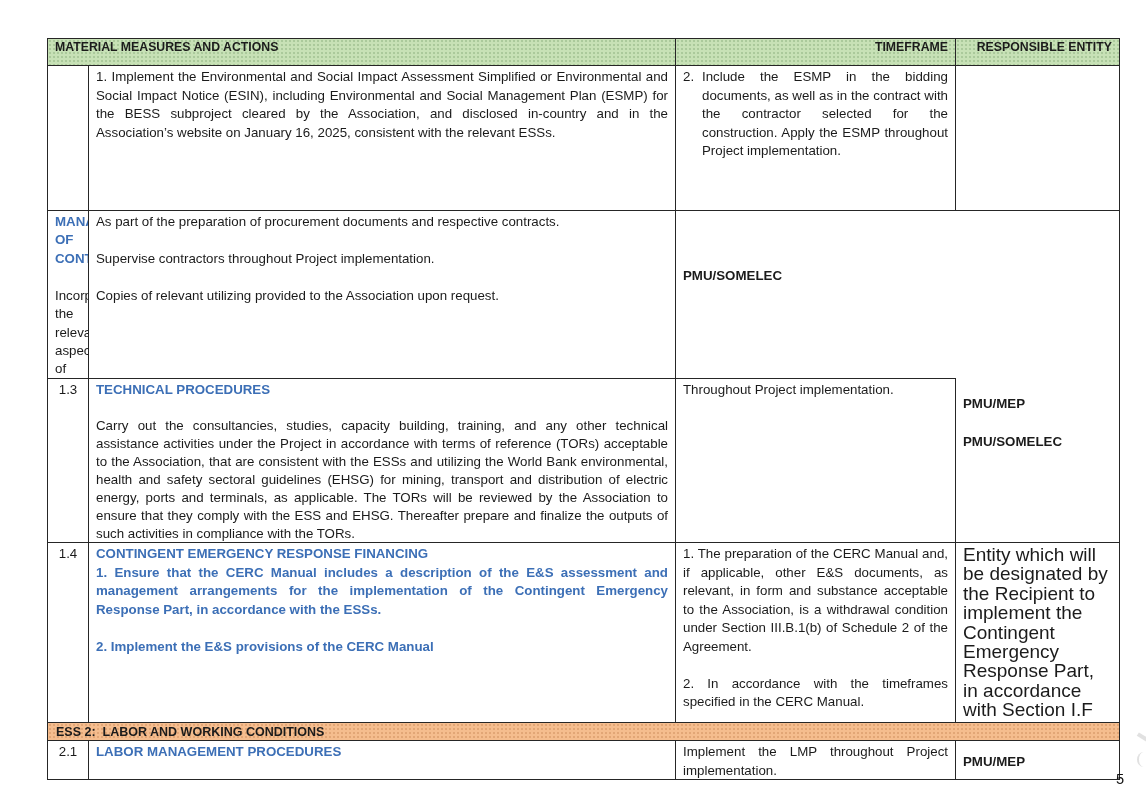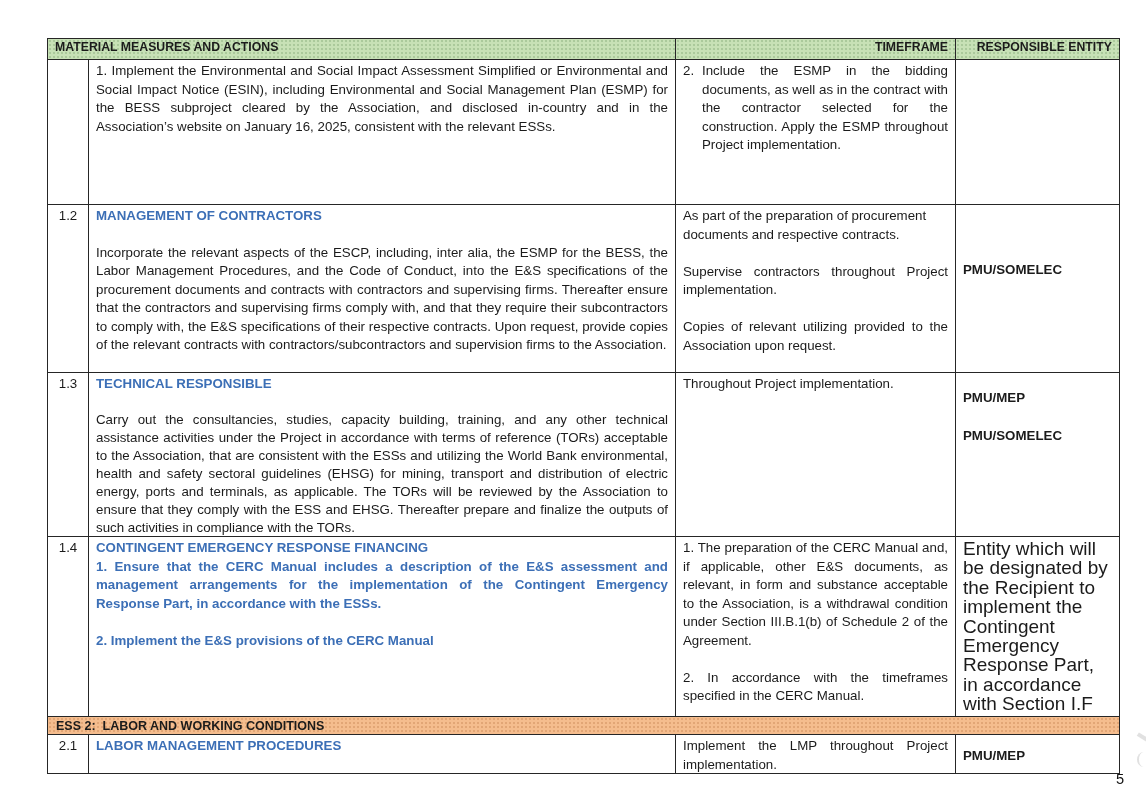--- a/index.html
+++ b/index.html
@@ -5,21 +5,21 @@
   html,body{margin:0;padding:0;}
   body{
     width:1146px;height:802px;background:#ffffff;position:relative;
     font-family:"Liberation Sans", sans-serif;color:#1b1b1b;overflow:hidden;
   }
   .tbl{
     position:absolute;left:47px;top:38px;width:1071px;
     border:1px solid #262626;box-sizing:content-box;
   }
   .row{display:grid;}
-  .row-header{grid-template-columns:628px 280px 163px;height:21px;border-radius:6px;}
+  .row-header{grid-template-columns:628px 280px 163px;height:27px;border-radius:6px;}
   .row-body{grid-template-columns:41px 587px 280px 163px;}
   .row-section{grid-template-columns:1071px;height:18px;}
   .r1{height:145px;}
   .r12{height:168px;}
   .r13{height:164px;}
   .r14{height:180px;}
   .r21{height:38px;}
   .c{
     border-right:1px solid #262626;border-bottom:1px solid #262626;
     box-sizing:border-box;padding:2px 7px;overflow:hidden;
@@ -90,39 +90,38 @@
     <div class="c bodytext">
       <div class="hang">
         <span class="mk">2.</span>
         <span class="tx">Include the ESMP in the bidding documents, as well as in the contract with the contractor selected for the construction. Apply the ESMP throughout Project implementation.</span>
       </div>
     </div>
     <div class="c last"></div>
   </div>
 
   <div class="row row-body r12">
-    <div class="c num">1.2</div>
     <div class="c bodytext lh-12">
       <p class="heading">MANAGEMENT OF CONTRACTORS</p>
       <p class="just gap">Incorporate the relevant aspects of the ESCP, including, inter alia, the ESMP for the BESS, the Labor Management Procedures, and the Code of Conduct, into the E&amp;S specifications of the procurement documents and contracts with contractors and supervising firms. Thereafter ensure that the contractors and supervising firms comply with, and that they require their subcontractors to comply with, the E&amp;S specifications of their respective contracts. Upon request, provide copies of the relevant contracts with contractors/subcontractors and supervision firms to the Association.</p>
     </div>
     <div class="c bodytext">
       <p>As part of the preparation of procurement documents and respective contracts.</p>
       <p class="just gap">Supervise contractors throughout Project implementation.</p>
       <p class="just gap">Copies of relevant utilizing provided to the Association upon request.</p>
     </div>
     <div class="c last resp pt-56">
       <div>PMU/SOMELEC</div>
     </div>
   </div>
 
   <div class="row row-body r13">
     <div class="c num">1.3</div>
     <div class="c bodytext lh-13">
-      <p class="heading">TECHNICAL RESPONSIBLE</p>
+      <p class="heading">TECHNICAL PROCEDURES</p>
       <p class="just gap">Carry out the consultancies, studies, capacity building, training, and any other technical assistance activities under the Project in accordance with terms of reference (TORs) acceptable to the Association, that are consistent with the ESSs and utilizing the World Bank environmental, health and safety sectoral guidelines  (EHSG) for mining, transport and distribution of electric energy, ports and terminals, as applicable. The TORs will be reviewed by the Association to ensure that they comply with the ESS and EHSG. Thereafter prepare and finalize the outputs of such activities in compliance with the TORs.</p>
     </div>
     <div class="c bodytext">
       <p>Throughout Project implementation.</p>
     </div>
     <div class="c last resp pt-16">
       <div>PMU/MEP</div>
       <div class="second">PMU/SOMELEC</div>
     </div>
   </div>

